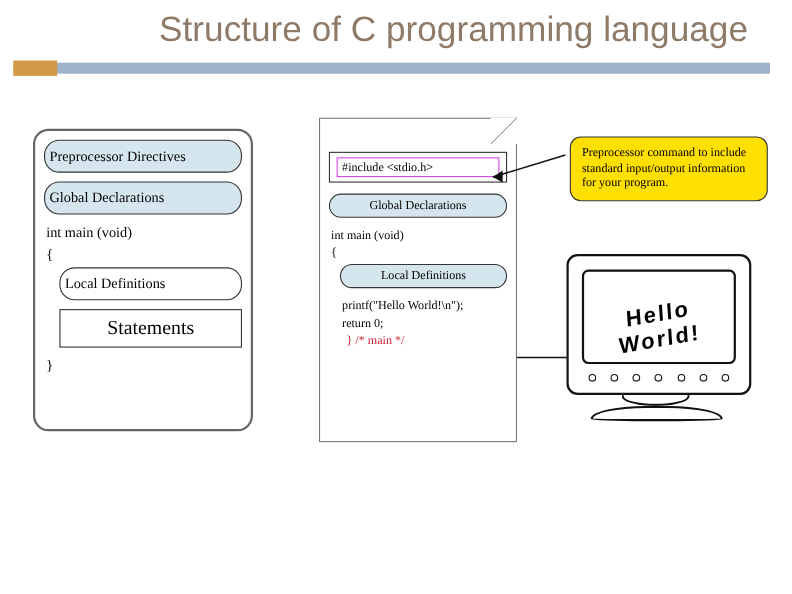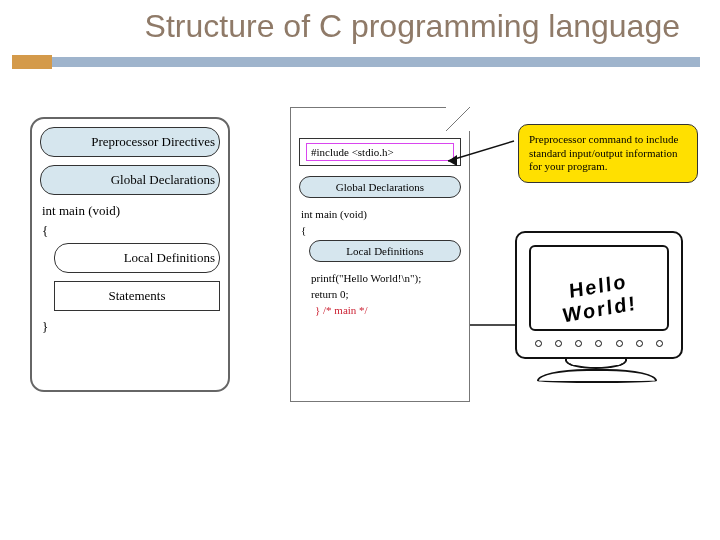--- a/index.html
+++ b/index.html
@@ -41,33 +41,33 @@
     left: 30px; top: 10px;
     width: 200px; height: 275px;
     border: 2px solid #666;
     border-radius: 14px;
     background: #fff;
     padding: 8px;
   }
   .pill {
     border: 1px solid #333;
     border-radius: 14px;
-    text-align: right;
+    text-align: left;
     padding: 6px 4px;
     font-size: 13px;
     margin-bottom: 8px;
     background: #d6e6ee;
     font-family: Liberation Serif, serif;
   }
   .pill.white { background: #fff; }
   .box-sq {
     border: 1px solid #333;
     text-align: center;
     padding: 6px 4px;
-    font-size: 13px;
+    font-size: 18px;
     margin-bottom: 8px;
     background: #fff;
   }
   .codeline {
     font-size: 13px;
     margin: 2px 0 4px 2px;
   }
   .indent { padding-left: 14px; }
   
   .panel-mid {

